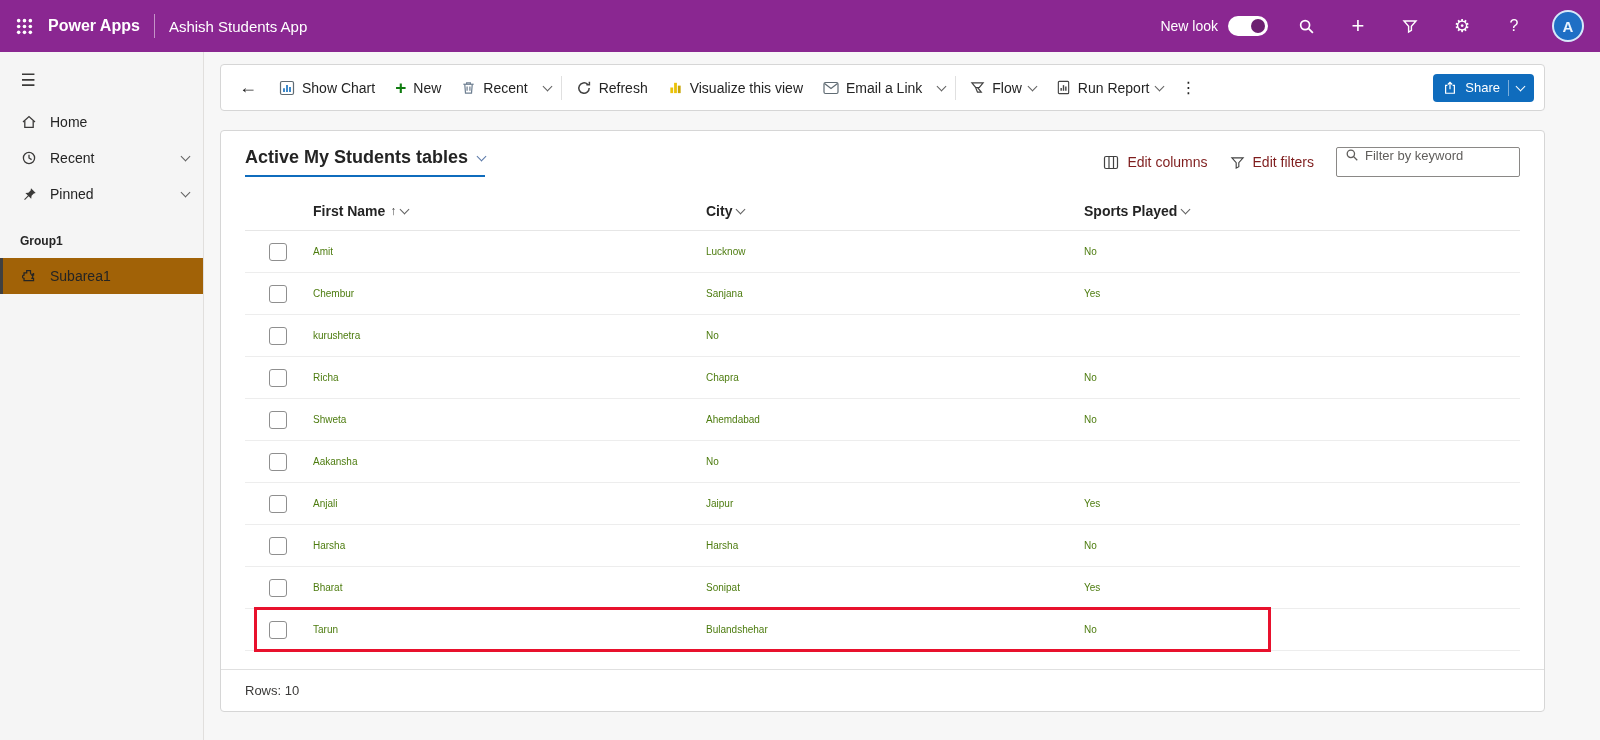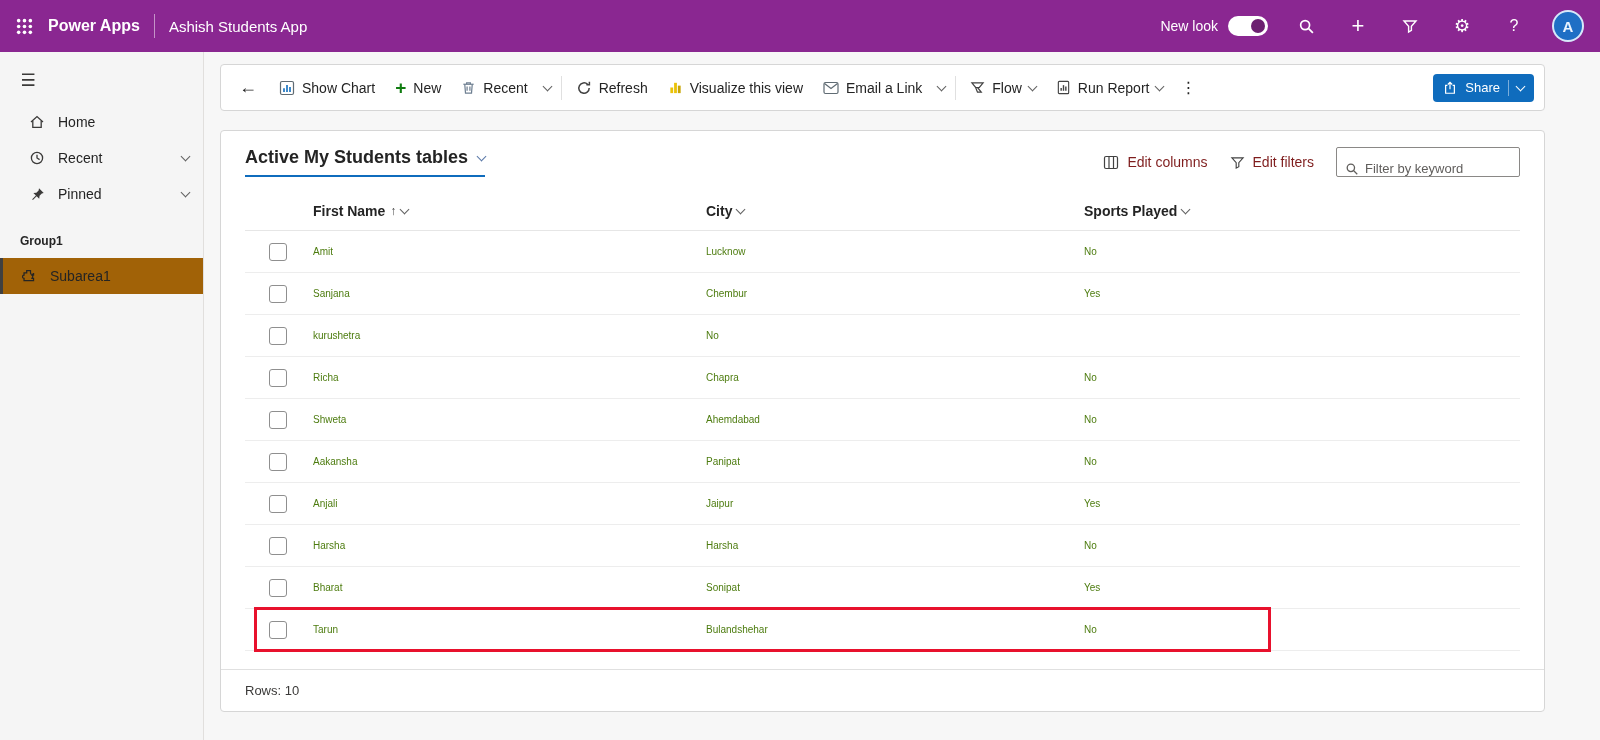--- a/index.html
+++ b/index.html
@@ -17,21 +17,21 @@
   .newlook { display:flex; align-items:center; gap:10px; font-size:14px; }
   .toggle { width:40px; height:20px; background:#fff; border-radius:10px; position:relative; cursor:pointer; }
   .toggle .knob { position:absolute; right:3px; top:3px; width:14px; height:14px; border-radius:50%; background:#6c2070; }
   .tb-icon { width:28px; height:28px; display:flex; align-items:center; justify-content:center; cursor:pointer; font-size:17px; color:#fff; }
   .avatar { width:32px; height:32px; border-radius:50%; background:#1f6fc5; border:2px solid rgba(235,245,255,.9);
     display:flex; align-items:center; justify-content:center; font-size:15px; font-weight:bold; color:#eaf4ff; cursor:pointer; }
 
   
   .sidebar { position:absolute; left:0; top:52px; bottom:0; width:204px; background:#f5f5f5; border-right:1px solid #e1dfdd; }
   .hamburger { width:40px; height:40px; margin:8px 0 4px 8px; display:flex; align-items:center; justify-content:center; font-size:17px; color:#3b3a39; cursor:pointer; }
-  .side-item { height:36px; display:flex; align-items:center; padding:0 14px 0 28px; font-size:14px; gap:12px; cursor:pointer; color:#242424; }
+  .side-item { height:36px; display:flex; align-items:center; padding:0 14px 0 20px; font-size:14px; gap:12px; cursor:pointer; color:#242424; }
   .side-item .s-icon { width:18px; display:flex; justify-content:center; color:#3b3a39; }
   .side-item .chev { margin-left:auto; }
   .group-label { font-size:12px; font-weight:bold; padding:22px 0 10px 20px; }
   .side-item.selected { background:#a16207; border-left:3px solid #404040; padding-left:17px; }
 
   .chev { display:inline-block; width:7px; height:7px; border-right:1.5px solid #616161; border-bottom:1.5px solid #616161; transform:rotate(45deg); margin-top:-3px; }
   .chev.white { border-color:#fff; }
   .chev.blue { border-color:#5b79a8; }
 
   
@@ -50,21 +50,21 @@
   .share-btn .sep { width:1px; height:16px; background:rgba(255,255,255,.45); }
   .plus-glyph { color:#107c10; font-size:19px; font-weight:bold; line-height:1; }
 
   
   .maincard { position:absolute; left:16px; right:55px; top:78px; bottom:28px; display:flex; flex-direction:column; }
   .viewbar { display:flex; align-items:center; padding:16px 24px 8px 24px; }
   .view-selector { display:flex; align-items:center; gap:10px; cursor:pointer; border-bottom:2px solid #0f6cbd; padding-bottom:7px; }
   .view-title { font-size:18px; font-weight:bold; color:#242424; }
   .viewbar-right { margin-left:auto; display:flex; align-items:center; gap:22px; }
   .tool-btn { display:flex; align-items:center; gap:8px; font-size:14px; color:#7f1d1d; cursor:pointer; }
-  .kw-box { display:flex; align-items:flex-end; width:184px; height:30px; border:1px solid #8a8886; border-radius:2px; padding:0 8px; gap:6px; background:#fff; }
+  .kw-box { display:flex; align-items:flex-start; width:184px; height:30px; border:1px solid #8a8886; border-radius:2px; padding:0 8px; gap:6px; background:#fff; }
   .kw-box input { border:none; outline:none; width:100%; font-size:13px; font-family:inherit; color:#242424; }
   .kw-box input::placeholder { color:#605e5c; }
 
   
   .tbl { margin:6px 24px 0 24px; }
   .trow { display:grid; grid-template-columns:68px 393px 378px auto; align-items:center; height:42px; border-bottom:1px solid #ededed; position:relative; }
   .trow.head { height:40px; border-bottom:1px solid #e6e6e6; }
   .hcell { display:flex; align-items:center; gap:5px; font-size:14px; font-weight:bold; color:#242424; cursor:pointer;text-align:center; }
   .cell { font-size:10px; color:#4d7c0f; }
   .cbox { width:18px; height:18px; border:1px solid #8f8f8f; border-radius:3px; background:#fff; margin-left:24px; cursor:pointer; }
@@ -345,22 +345,22 @@
             <div class="cbox"></div>
           </div>
         <div class="cell">Amit</div>
         <div class="cell">Lucknow</div>
         <div class="cell">No</div>
       </div>
       <div class="trow">
         <div>
             <div class="cbox"></div>
           </div>
+        <div class="cell">Chembur</div>
         <div class="cell">Sanjana</div>
-        <div class="cell">Chembur</div>
         <div class="cell">Yes</div>
       </div>
       <div class="trow">
         <div>
             <div class="cbox"></div>
           </div>
         <div class="cell">kurushetra</div>
         <div class="cell">No</div>
       </div>
       <div class="trow">
@@ -377,21 +377,20 @@
           </div>
         <div class="cell">Shweta</div>
         <div class="cell">Ahemdabad</div>
         <div class="cell">No</div>
       </div>
       <div class="trow">
         <div>
             <div class="cbox"></div>
           </div>
         <div class="cell">Aakansha</div>
-        <div class="cell">Panipat</div>
         <div class="cell">No</div>
       </div>
       <div class="trow">
         <div>
             <div class="cbox"></div>
           </div>
         <div class="cell">Anjali</div>
         <div class="cell">Jaipur</div>
         <div class="cell">Yes</div>
       </div>

